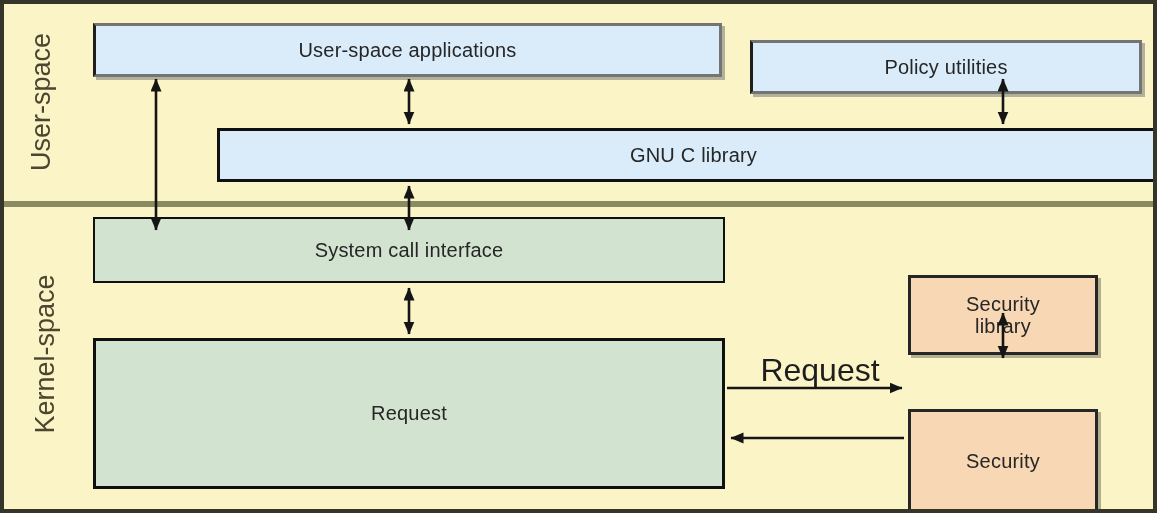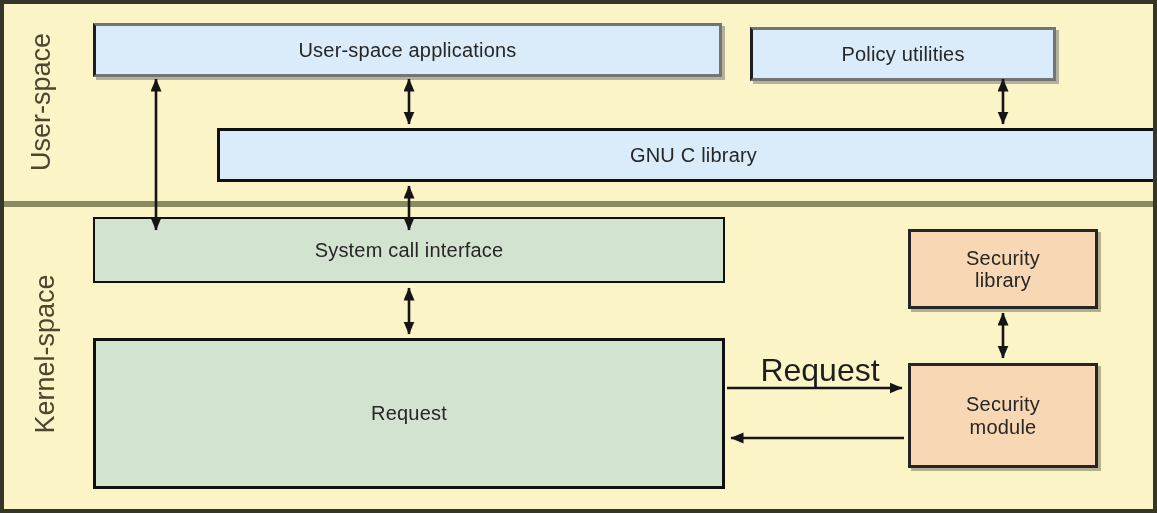--- a/index.html
+++ b/index.html
@@ -37,23 +37,23 @@
     display:flex;align-items:center;justify-content:center;
     flex-direction:column;
     color:var(--box-text);
     font-size:20px;
     line-height:1.12;
     text-align:left;
     letter-spacing:0.2px;
   }
   .blue{background:var(--user-space-box-fill);border:3px solid #747474;border-left-color:#1E1E1E;}
   .green{background:var(--kernel-box-fill);}
-  .peach{background:var(--security-box-fill);border:3px solid #262626;box-shadow:3px 3px 0 rgba(90,90,70,.45);}
+  .peach{background:var(--security-box-fill);border:3px solid #262626;box-shadow:3px 3px 0 rgba(90,90,70,.45);margin-top:46px;}
   .box-apps{left:93px;top:23px;width:629px;height:54px;box-shadow:3px 3px 0 rgba(110,110,110,.5);}
-  .box-policy{left:750px;top:27px;width:306px;height:54px;box-shadow:3px 3px 0 rgba(110,110,110,.5);}
+  .box-policy{left:750px;top:40px;width:392px;height:54px;box-shadow:3px 3px 0 rgba(110,110,110,.5);}
   .box-glibc{left:217px;top:128px;width:953px;height:54px;border:3px solid #101010;}
   .box-sci{left:93px;top:217px;width:632px;height:66px;border:2px solid #101010;}
   .box-kernel{left:93px;top:338px;width:632px;height:151px;border:3px solid #101010;}
   .box-secpolicy{left:908px;top:229px;width:190px;height:80px;}
   .box-secmodule{left:908px;top:363px;width:190px;height:105px;}
   .side-label{
     position:absolute;
     color:var(--side-label-text);
     font-size:27px;
     white-space:nowrap;
@@ -103,21 +103,20 @@
     <span>Request</span>
   </div>
 
   <div class="box peach box-secpolicy">
     <span>Security</span>
     <span>library</span>
   </div>
 
   <div class="box peach box-secmodule">
     <span>Security</span>
-    <span>module</span>
   </div>
 
   <div class="flow-label request">Request</div>
 
   <svg class="arrows" viewBox="0 0 1157 513" xmlns="http://www.w3.org/2000/svg">
     <defs>
       <marker id="arr" orient="auto-start-reverse" markerUnits="userSpaceOnUse" markerWidth="16" markerHeight="14" refX="12.5" refY="5.5">
         <path class="arrowhead" d="M0,0 L13,5.5 L0,11 Z"></path>
       </marker>
     </defs>

